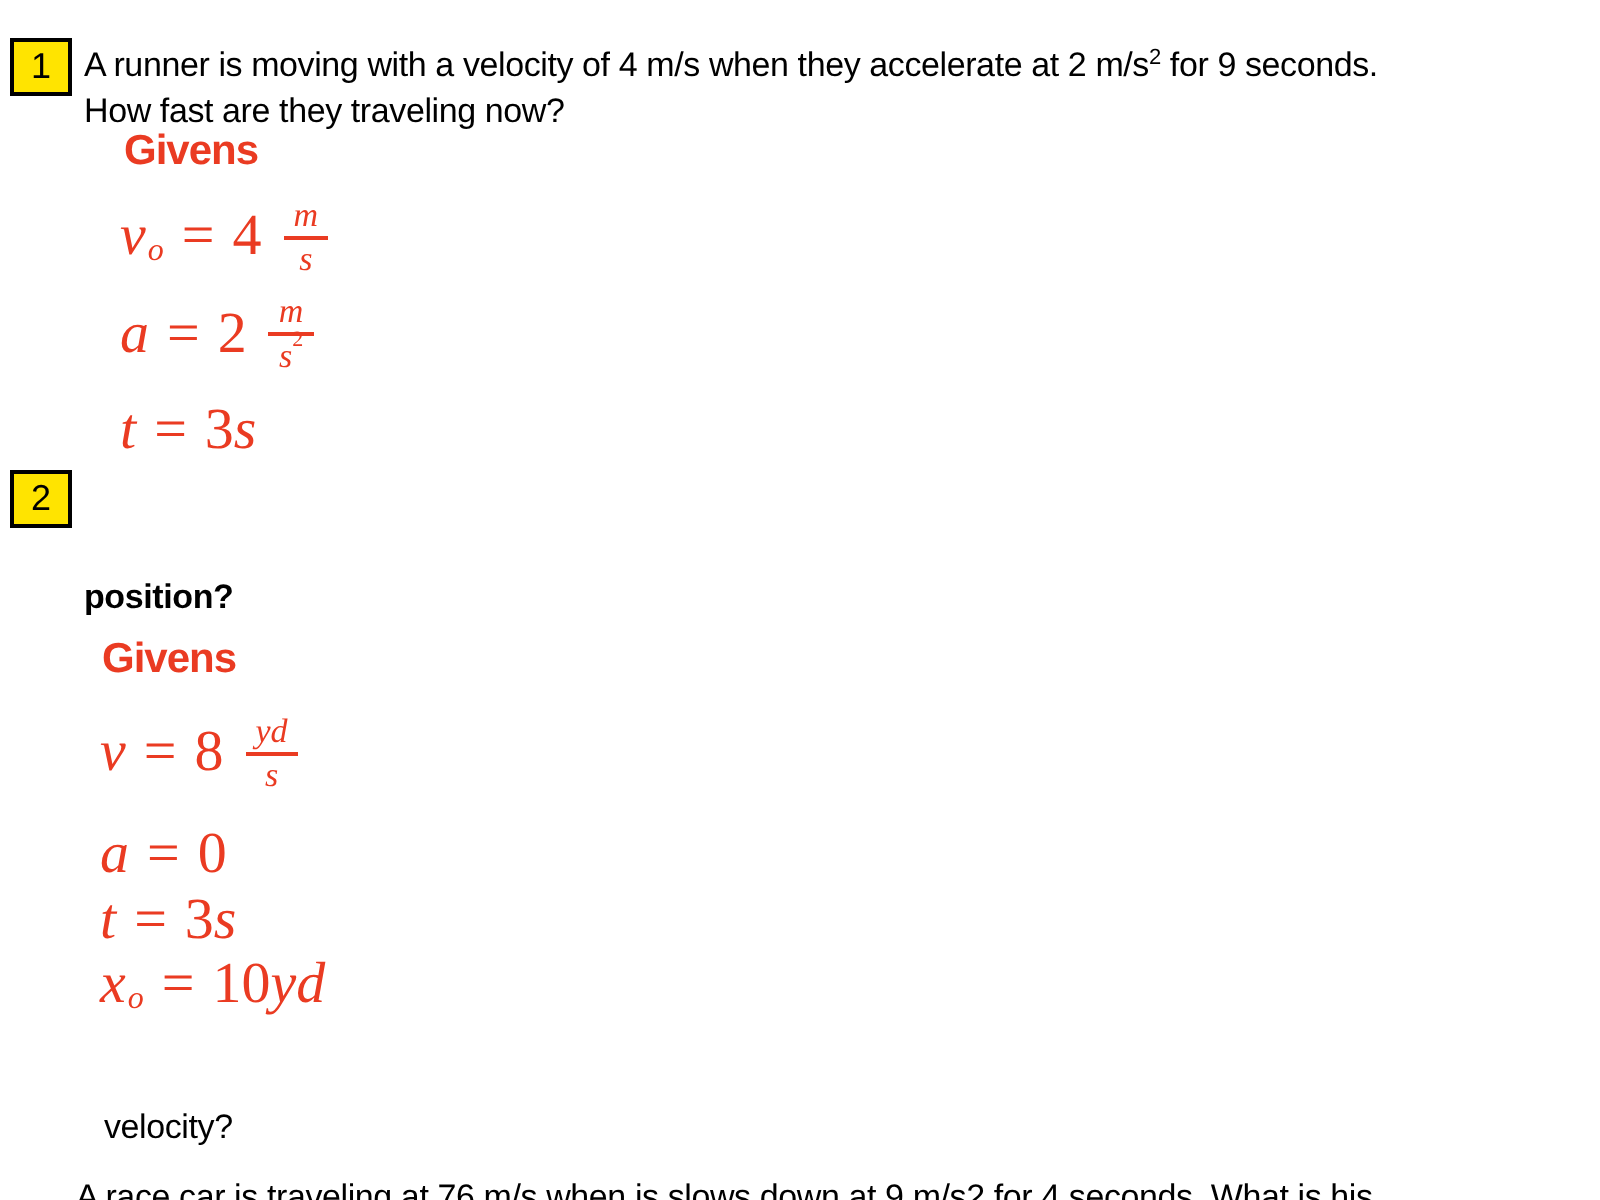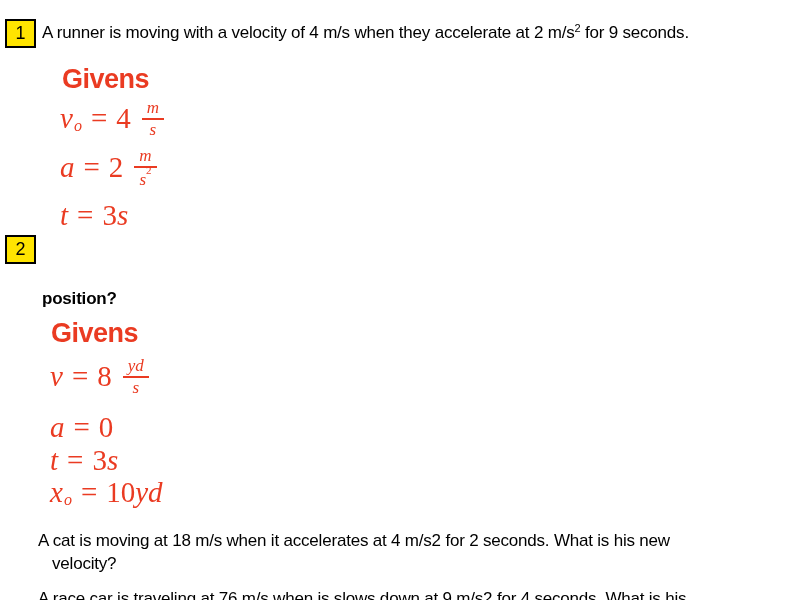--- a/index.html
+++ b/index.html
@@ -41,21 +41,21 @@
   }
   .qsup {
     font-size: 11px;
     position: relative;
     top: -6px;
     letter-spacing: -0.2px;
   }
   .givens-title {
     position: absolute;
     font-weight: bold;
-    font-size: 27px;
+    font-size: 21px;
     letter-spacing: -0.5px;
     color: var(--accent);
   }
   .equation {
     position: absolute;
     display: inline-flex;
     align-items: center;
     color: var(--accent);
     font-family: "Liberation Serif", serif;
     font-size: 29px;
@@ -96,20 +96,21 @@
 <body>
 
 <div class="page">
 
   <div class="badge" style="left:5px; top:19px;">
     <span>1</span>
   </div>
   <div class="qline" style="left:42px; top:22px;">
     <span>A runner is moving with a velocity of 4 m/s when they accelerate at 2 m/s</span><span class="qsup">2</span><span> for 9 seconds.</span>
   </div>
+  <div class="qline" style="left:42px; top:45px;">How fast are they traveling now?</div>
 
   <div class="givens-title" style="left:62px; top:64px;">Givens</div>
 
   <div class="equation" style="left:60px; top:99px;">
     <span class="var">v</span>
       <span class="msub">o</span>
     <span class="rel">=</span>
     <span class="mnum">4</span>
     <span class="frac">
       <span class="fnum">m</span>
@@ -165,18 +166,17 @@
   </div>
 
   <div class="equation" style="left:50px; top:476px;">
     <span class="var">x</span>
       <span class="msub">o</span>
     <span class="rel">=</span>
     <span class="mnum">10</span>
       <span class="unit">yd</span>
   </div>
 
-  <div class="qline" style="left:38px; top:530px;">A cat is moving at 18 m/s when it accelerates at 4 m/s2 for 2 seconds. What is his new</div>
   <div class="qline" style="left:52px; top:553px;">velocity?</div>
 
   <div class="qline" style="left:38px; top:588px;">A race car is traveling at 76 m/s when is slows down at 9 m/s2 for 4 seconds. What is his</div>
 
 </div>
 
 </body></html>

